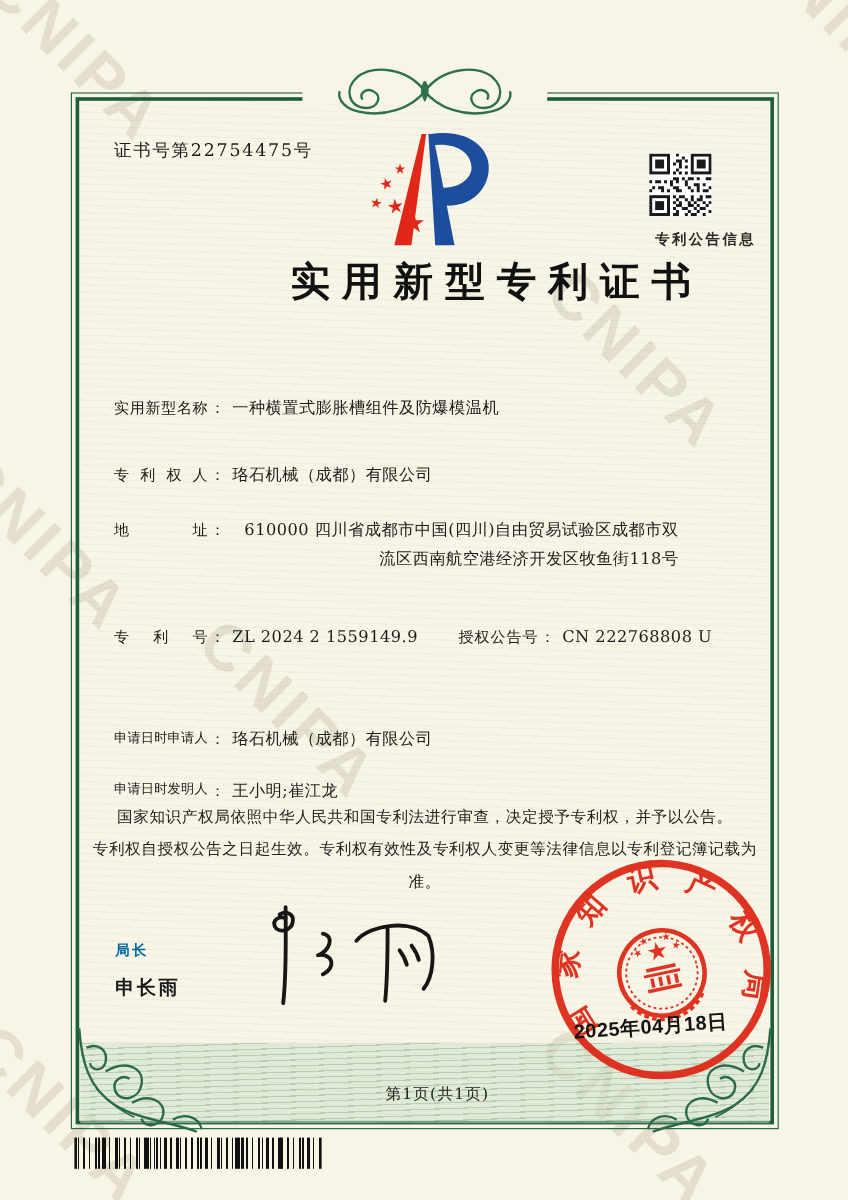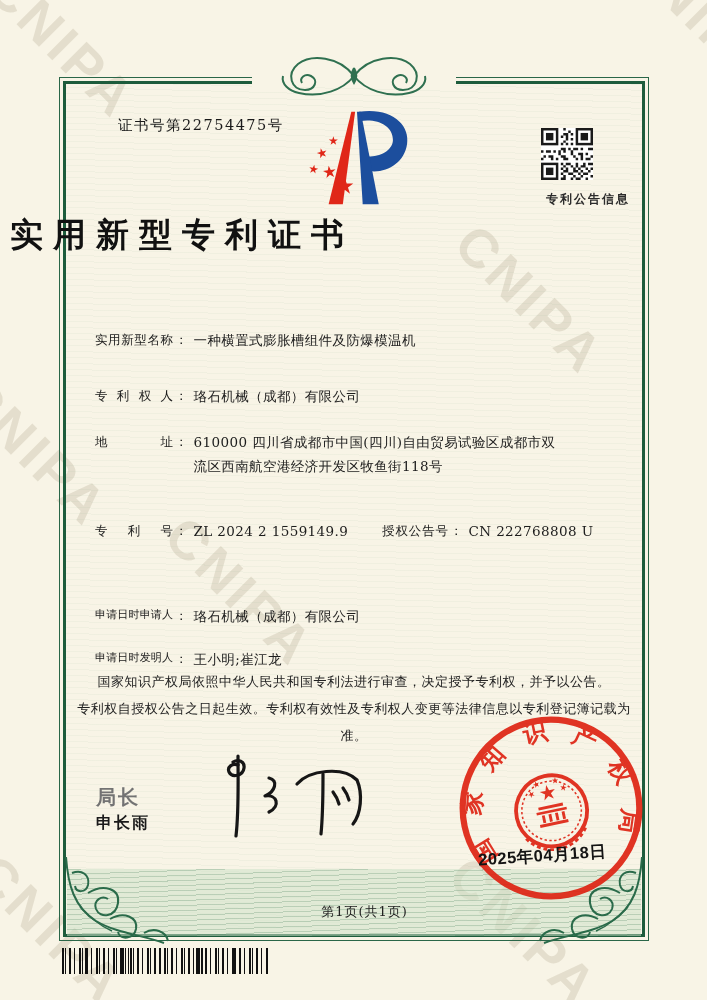--- a/index.html
+++ b/index.html
@@ -21,46 +21,46 @@
           background-color:rgba(205,225,200,0.55);
           background-image:repeating-linear-gradient(178deg, rgba(45,110,70,0.22) 0 1px, transparent 1px 5px); }
 
   .ornament-gap { position:absolute; left:252px; top:70px; width:204px; height:17px; background:#f8f4e6; z-index:2; }
   .ornament-top { position:absolute; left:243px; top:50px; width:222px; height:52px; z-index:3; }
   .corner-fl { position:absolute; width:118px; height:100px; z-index:2; }
   .corner-fl.left { left:58px; top:855px; }
   .corner-fl.right { left:532px; top:855px; transform:scaleX(-1); }
 
   
-  .cert-no { position:absolute; left:95px; top:116px; font-size:14.5px; letter-spacing:1.5px; color:#1a1a1a; z-index:4;margin-left:23px; }
+  .cert-no { position:absolute; left:95px; top:116px; font-size:14.5px; letter-spacing:1.5px; color:#1a1a1a; z-index:4; }
   .logo { position:absolute; left:298px; top:106px; width:118px; height:104px; z-index:4; }
   .qr { position:absolute; left:541px; top:128px; width:52px; height:52px; z-index:4; }
   .qr-label { position:absolute; left:506px; top:191px; width:124px; text-align:right;
               font-size:12px; font-weight:bold; letter-spacing:2px; color:#2b2b2b; z-index:4; }
-  .title { position:absolute; left:0; top:213px; width:586px; text-align:left; z-index:4;
+  .title { position:absolute; left:0; top:213px; width:586px; text-align:right; z-index:4;
            font-size:33px; font-weight:bold; letter-spacing:10px; color:#111; text-indent:10px; }
 
   
   .field-row { position:absolute; left:95px; width:480px; font-size:13.5px; color:#1c1c1c; z-index:4; line-height:1.75;margin-top:38px; }
   .flabel { display:inline-block; width:78px; text-align:justify; text-align-last:justify;
             font-size:12.5px; vertical-align:top; }
   .flabel.w7 { font-size:11px; letter-spacing:0; }
   .colon { display:inline-block; vertical-align:top; margin:0 6px 0 2px; font-size:12.5px; }
   .fvalue { display:inline-block; vertical-align:top; letter-spacing:0.4px; }
-  .fvalue.wrap { width:372px; }
+  .fvalue.wrap { width:372px;text-align:right; }
   .pair-right { position:absolute; left:287px; top:0; white-space:nowrap; }
   .pair-right .flabel { width:66px; }
 
   
   .declaration { position:absolute; left:70px; top:668px; width:568px; text-align:center; z-index:4;
                  font-size:13px; color:#222; line-height:27px; letter-spacing:0.5px; }
 
   
   .sig-title { position:absolute; left:96px; top:784px; font-family:"Liberation Sans",sans-serif;
-               font-weight:bold; font-size:20px; color:#737373; z-index:4; letter-spacing:2px;text-align:center; }
+               font-weight:bold; font-size:12px; color:#0369a1; z-index:4; letter-spacing:2px;text-align:center; }
   .sig-name  { position:absolute; left:96px; top:813px; font-family:"Liberation Sans",sans-serif;
                font-weight:bold; font-size:16px; color:#1a1a1a; z-index:4; letter-spacing:2px; }
   .signature-svg { position:absolute; left:205px; top:748px; width:170px; height:95px; z-index:4; }
 
   .seal { position:absolute; left:455px; top:712px; width:192px; height:192px; z-index:5;
           transform:rotate(-12deg); }
   .seal-date { position:absolute; left:478px; top:845px; width:130px; z-index:6;
                font-family:"Liberation Sans",sans-serif; font-weight:bold; font-size:16.5px;
                color:#141414; transform:rotate(-4deg); letter-spacing:0.5px; }
 

